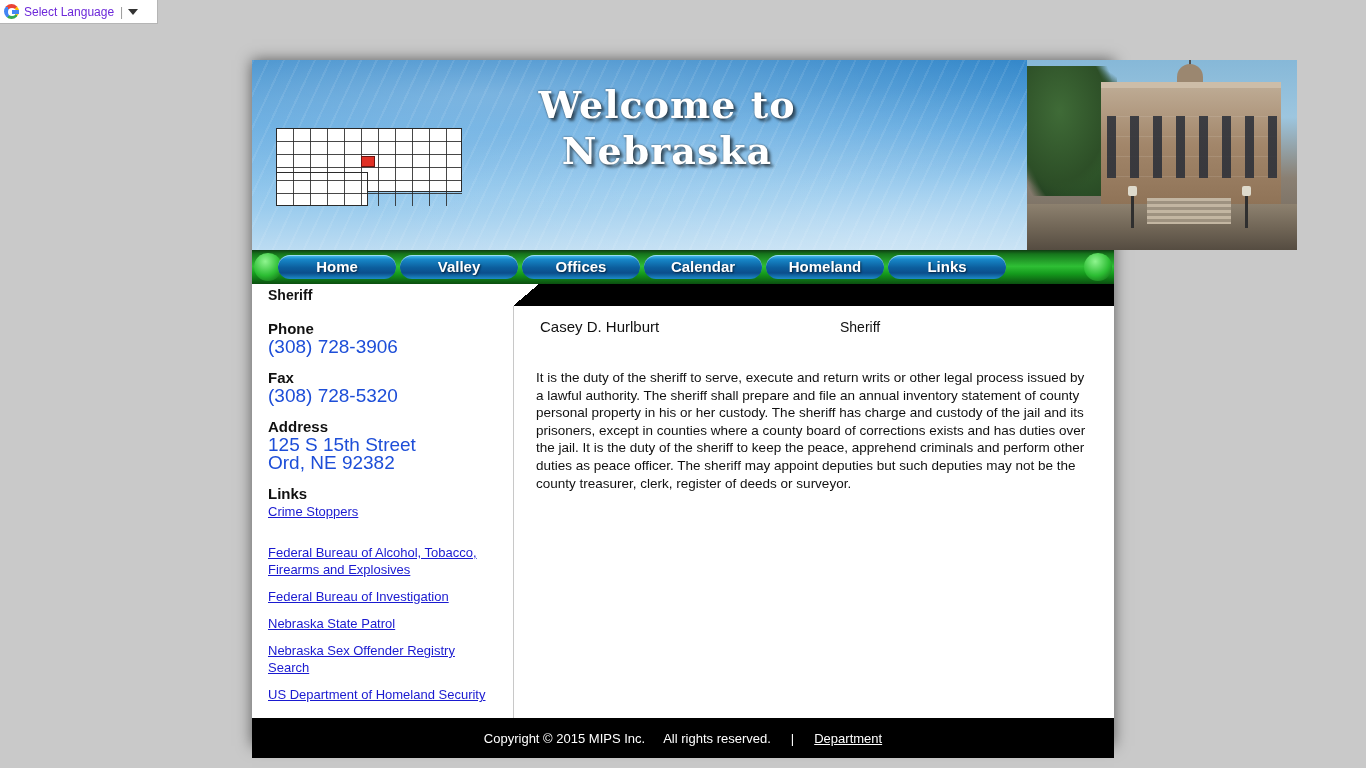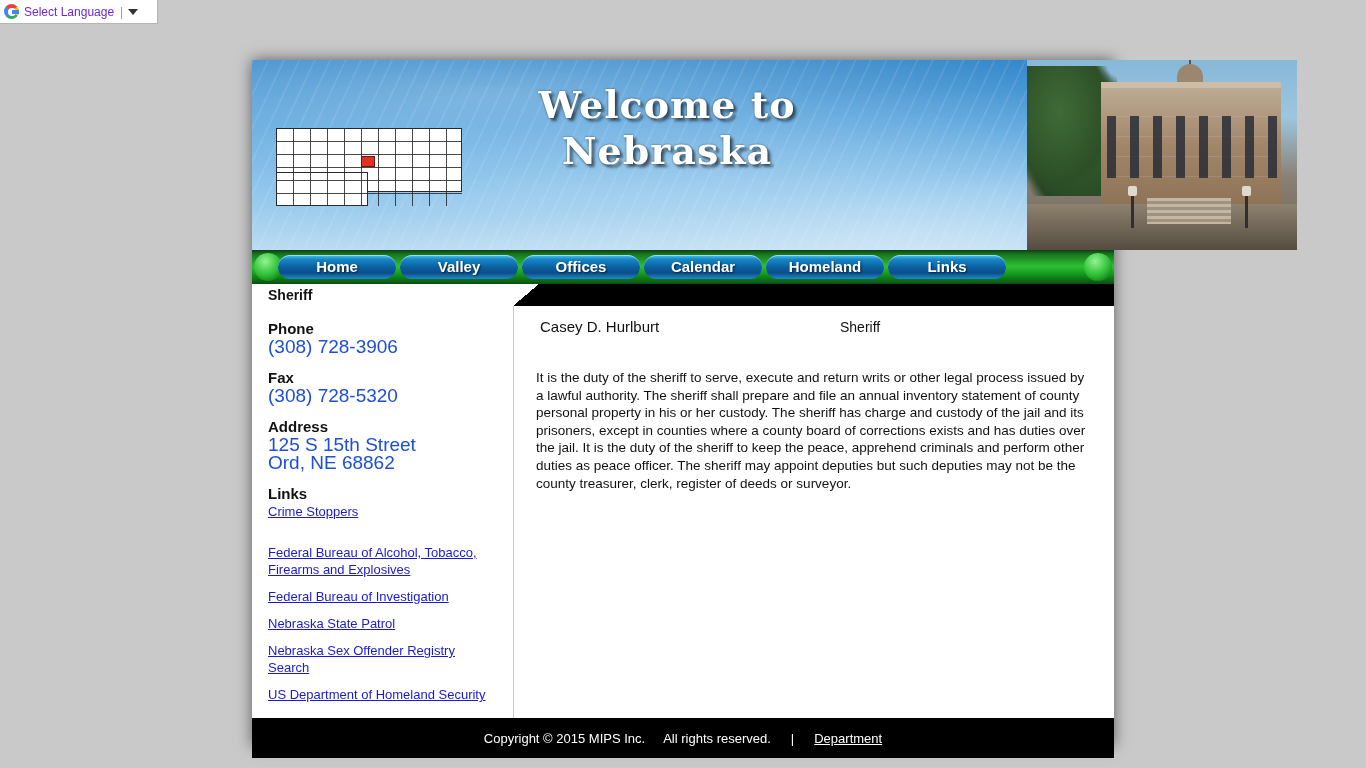--- a/index.html
+++ b/index.html
@@ -439,21 +439,21 @@
 
     <div id="sidebar">
       <div class="side-head">Phone</div>
       <div class="side-text">(308) 728-3906</div>
 
       <div class="side-head spaced">Fax</div>
       <div class="side-text">(308) 728-5320</div>
 
       <div class="side-head spaced">Address</div>
       <div class="side-text">125 S 15th Street</div>
-      <div class="side-text">Ord, NE 68862</div>
+      <div class="side-text">Ord, NE 92382</div>
 
       <div class="side-head spaced">Links</div>
       <a class="side-link first">Crime Stoppers</a>
       <a class="side-link">Federal Bureau of Alcohol, Tobacco, Firearms and Explosives</a>
       <a class="side-link">Federal Bureau of Investigation</a>
       <a class="side-link">Nebraska State Patrol</a>
       <a class="side-link">Nebraska Sex Offender Registry Search</a>
       <a class="side-link">US Department of Homeland Security</a>
     </div>
 

